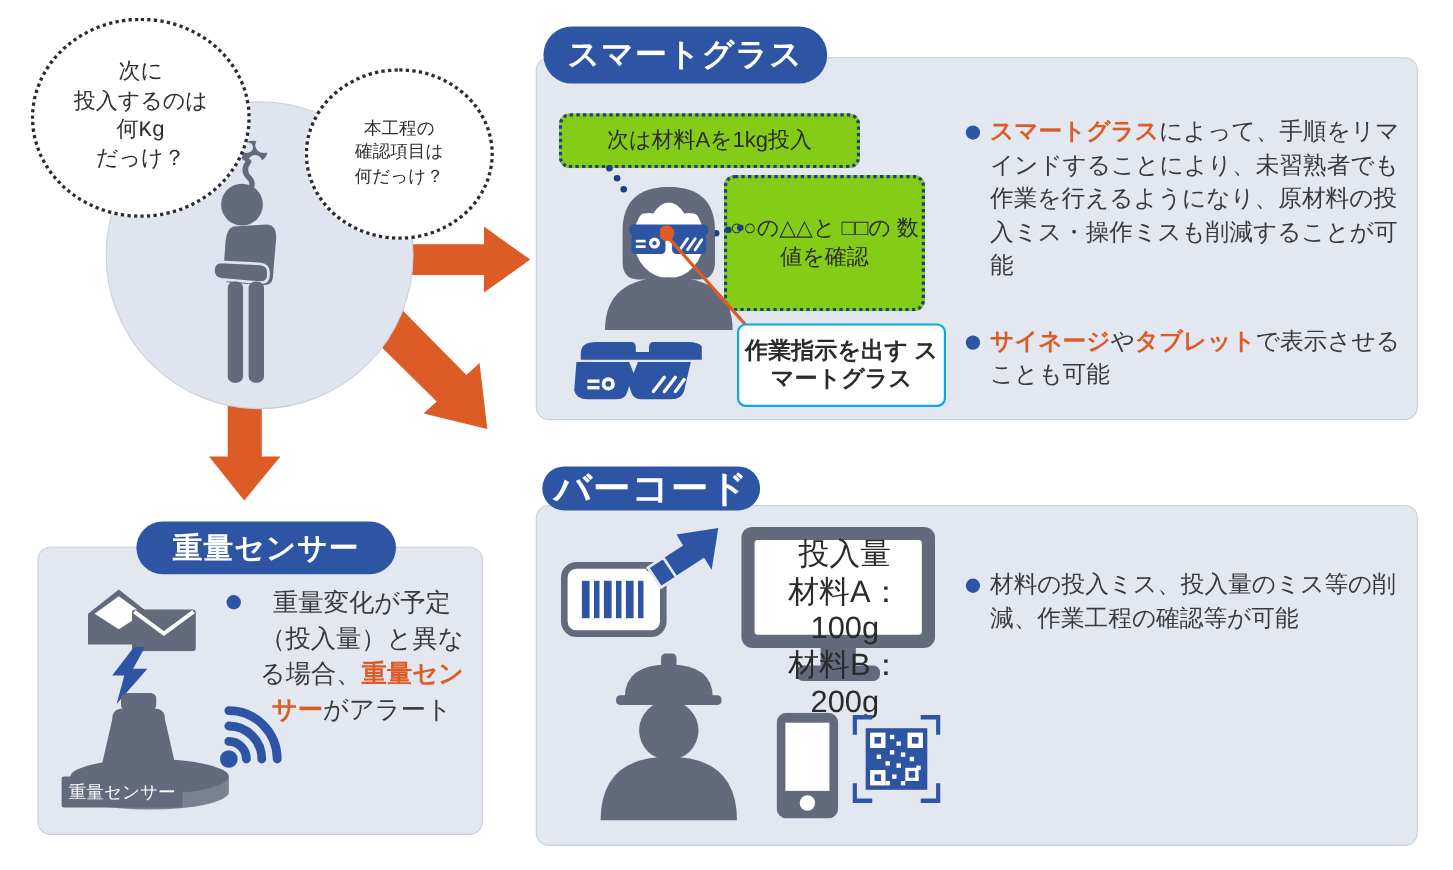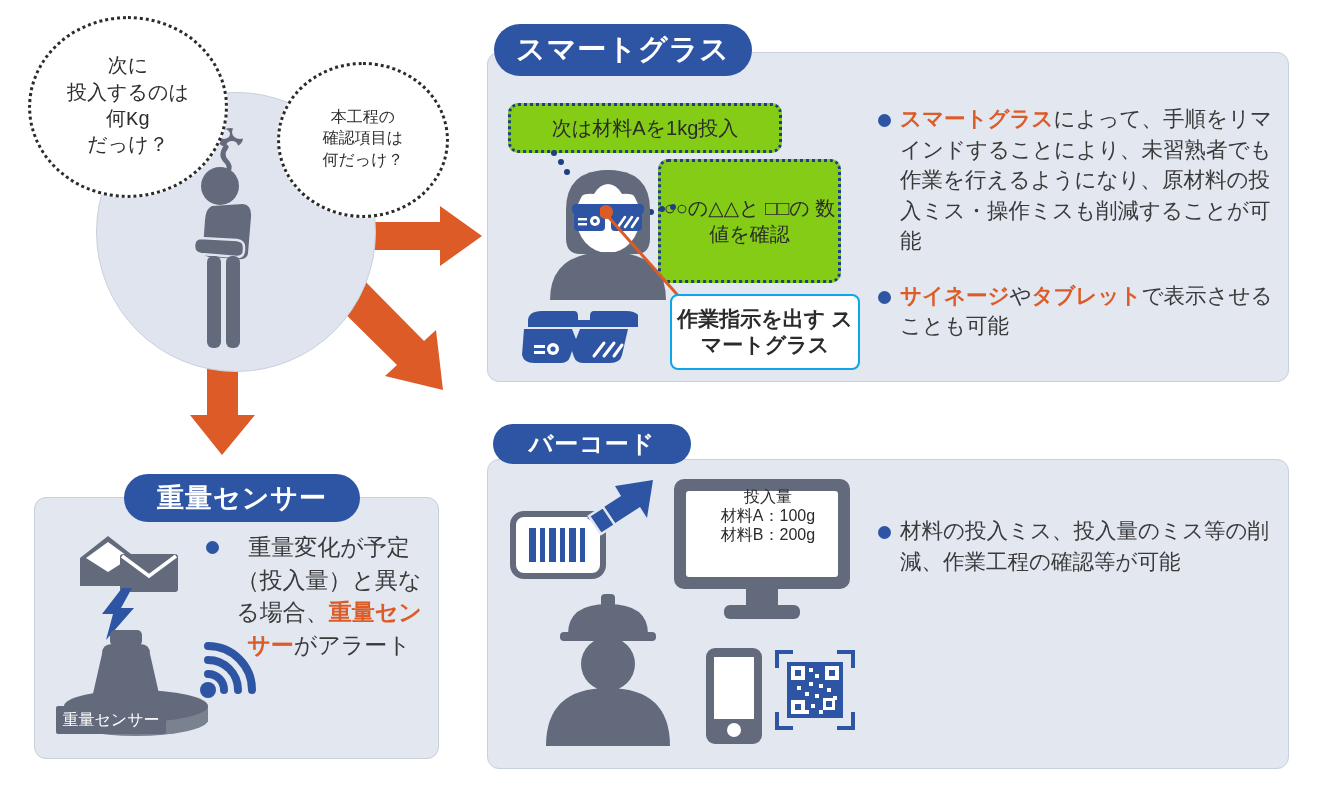--- a/index.html
+++ b/index.html
@@ -250,28 +250,28 @@
     <div>
       <span>作業指示を出す</span>
       <span>スマートグラス</span>
     </div>
   </div>
 
   <div class="bullets" style="left:876px;top:104px;width:398px;font-size:21.5px;">
     <div class="bl">
       <span class="hl">スマートグラス</span><span>によって、手順をリマインドすることにより、未習熟者でも作業を行えるようになり、原材料の投入ミス・操作ミスも削減することが可能</span>
     </div>
-    <div class="bl" style="margin-top:24px;">
+    <div class="bl" style="margin-top:38px;">
       <span class="hl">サイネージ</span><span>や</span><span class="hl">タブレット</span><span>で表示させることも可能</span>
     </div>
   </div>
 
   <div class="panel" style="left:487px;top:459px;width:802px;height:310px;"></div>
 
-  <div class="pill" style="left:493px;top:424px;width:198px;height:40px;font-size:24px;">
+  <div class="pill" style="left:493px;top:424px;width:198px;height:40px;font-size:34px;">
     <span>バーコード</span>
   </div>
 
   <svg class="abs" style="left:505px;top:478px;width:165px;height:112px;">
     <rect x="8" y="36" width="90" height="62" rx="11" fill="#ffffff" stroke="#636a7b" stroke-width="6"></rect>
     <g fill="#2e55a4">
       <rect x="24" y="50" width="7" height="34"></rect>
       <rect x="35" y="50" width="5" height="34"></rect>
       <rect x="44" y="50" width="7" height="34"></rect>
       <rect x="55" y="50" width="5" height="34"></rect>
@@ -289,21 +289,21 @@
     <circle cx="68" cy="76" r="27" fill="#636a7b"></circle>
     <path d="M6 158 q0 -58 62 -58 q62 0 62 58 z" fill="#636a7b"></path>
   </svg>
 
   <svg class="abs" style="left:672px;top:477px;width:180px;height:145px;">
     <rect x="2" y="2" width="176" height="110" rx="10" fill="#636a7b"></rect>
     <rect x="14" y="14" width="152" height="86" rx="3" fill="#ffffff"></rect>
     <rect x="74" y="112" width="32" height="18" fill="#636a7b"></rect>
     <rect x="52" y="128" width="76" height="14" rx="6" fill="#636a7b"></rect>
   </svg>
-  <div class="scr-txt" style="left:686px;top:487px;width:164px;font-size:16px;">
+  <div class="scr-txt" style="left:686px;top:487px;width:164px;font-size:28px;">
     <div>投入量</div>
     <div>材料A：100g</div>
     <div>材料B：200g</div>
   </div>
 
   <svg class="abs" style="left:706px;top:648px;width:56px;height:96px;">
     <rect x="0" y="0" width="56" height="96" rx="9" fill="#636a7b"></rect>
     <rect x="8" y="9" width="40" height="62" fill="#ffffff"></rect>
     <circle cx="28" cy="82" r="7" fill="#ffffff"></circle>
   </svg>

